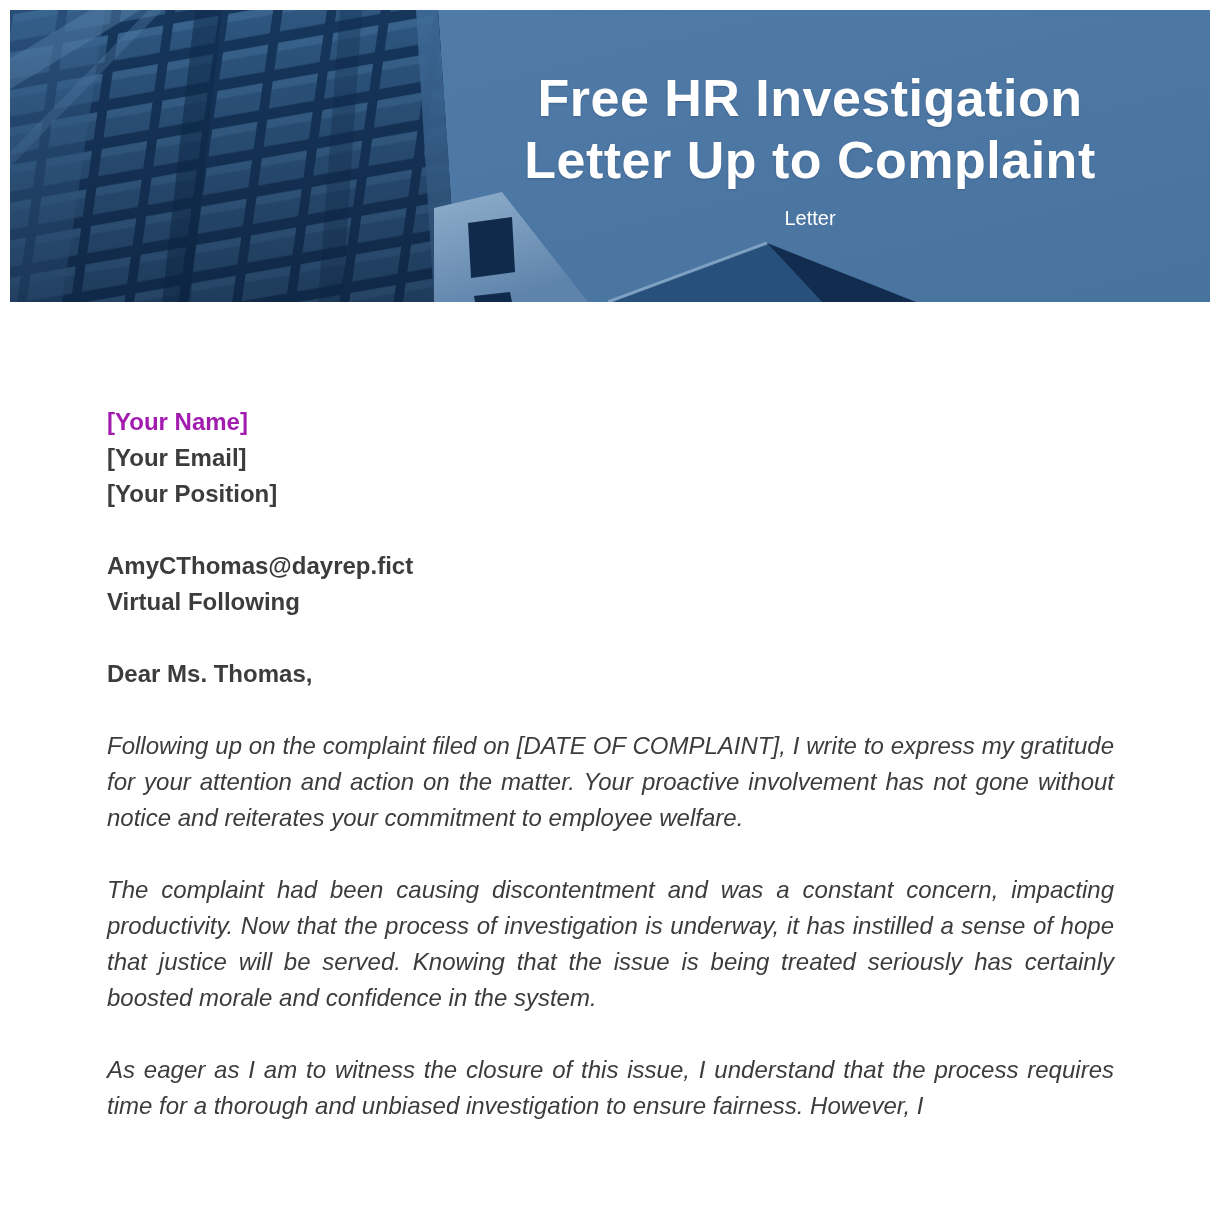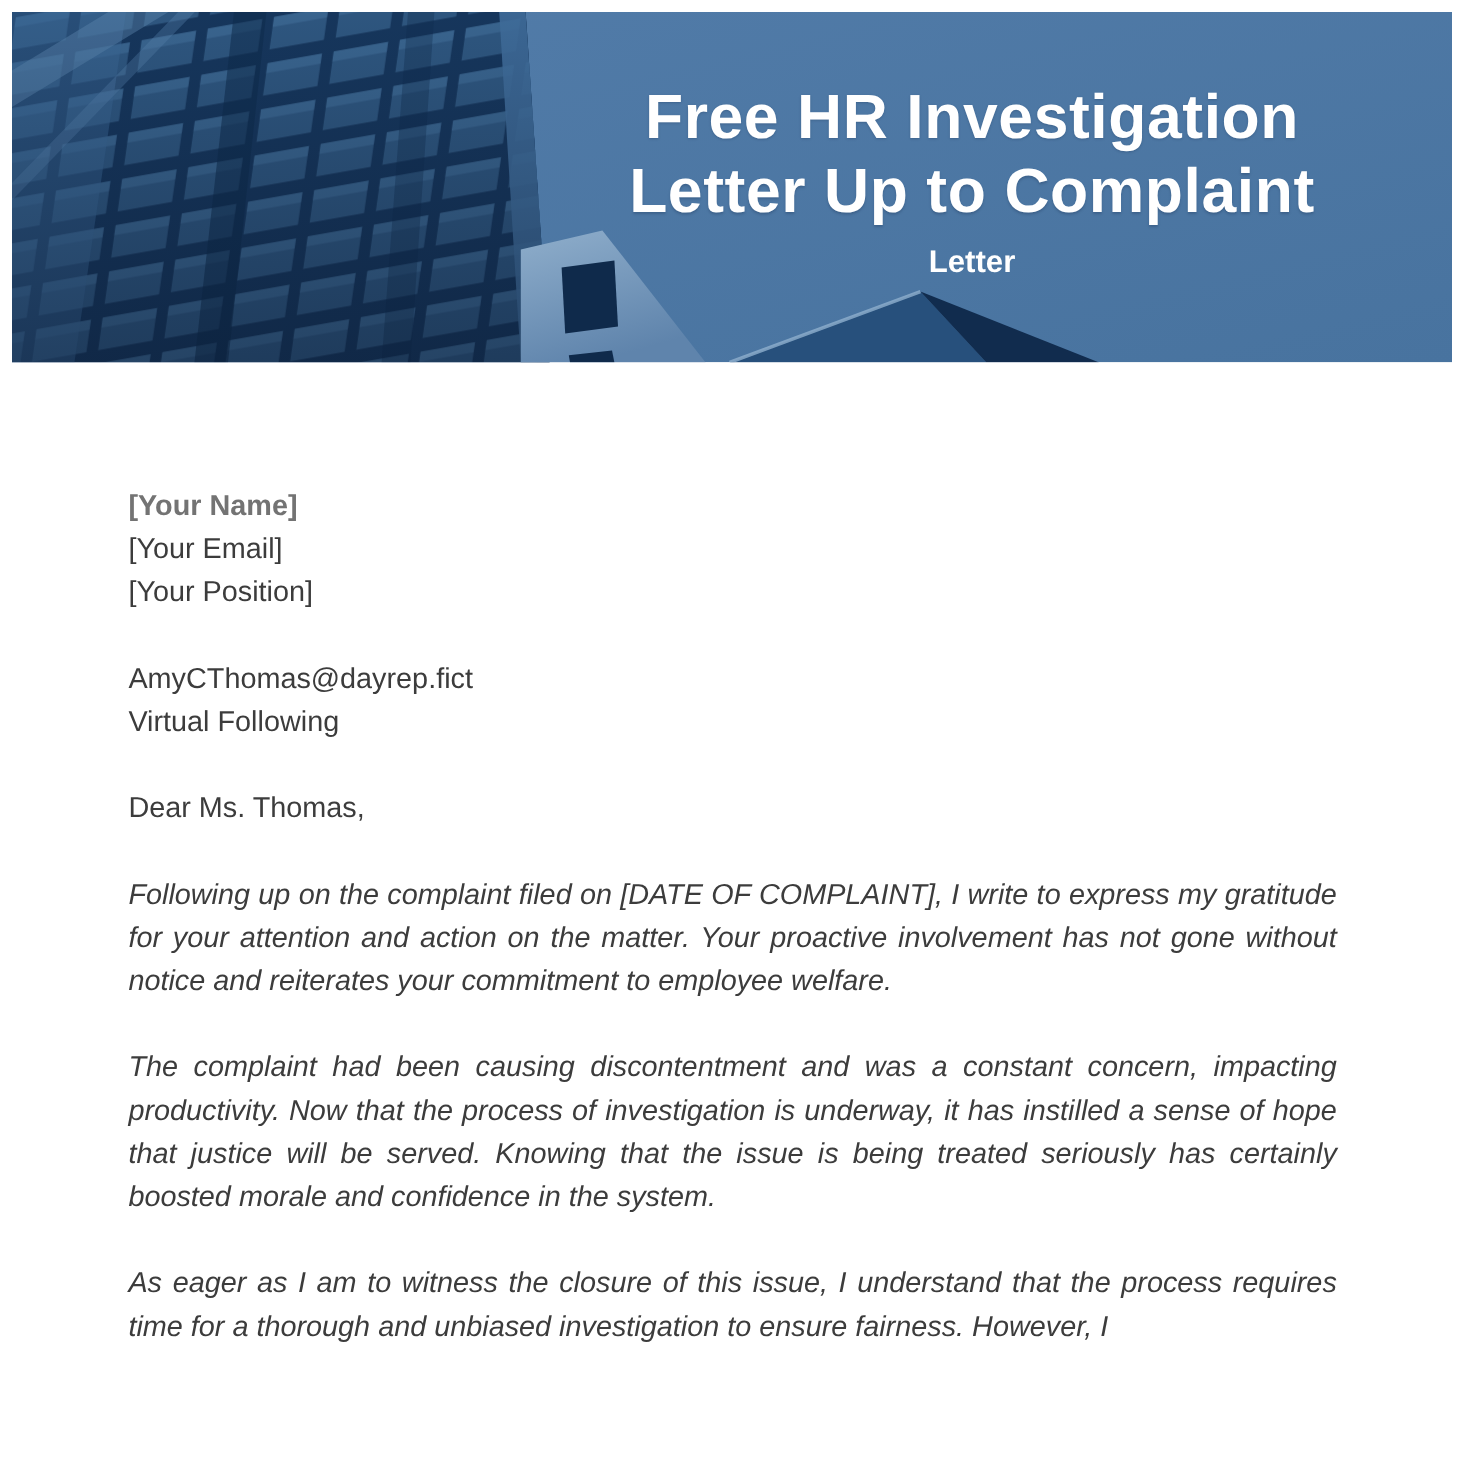--- a/index.html
+++ b/index.html
@@ -30,37 +30,37 @@
   .banner-title {
     margin: 0;
     font-size: 52px;
     line-height: 62px;
     font-weight: 700;
     letter-spacing: 0.5px;
     text-shadow: 0 1px 2px rgba(20,40,70,0.25);
   }
   .banner-subtitle {
     margin-top: 10px;
-    font-size: 26px;
+    font-size: 20px;
     line-height: 34px;
-    font-weight: 700;
+    font-weight: 400;
   }
   .letter {
     position: absolute;
     left: 107px;
     top: 300px;
     width: 1007px;
     padding-top: 104px;
     color: #3c3c3c;
     font-size: 24px;
     line-height: 36px;
   }
   .block { margin: 0 0 36px 0; }
-  .line { margin: 0; }
-  .bold { font-weight: 700; color: #737373; }
+  .line { margin: 0; font-weight: bold; }
+  .bold { font-weight: 700; color: #a21caf; }
   p.para {
     margin: 0 0 36px 0;
     text-align: justify;
     font-style: italic;
   }
   p.para:last-child { margin-bottom: 0; }
 </style>
 </head>
 <body>
 

